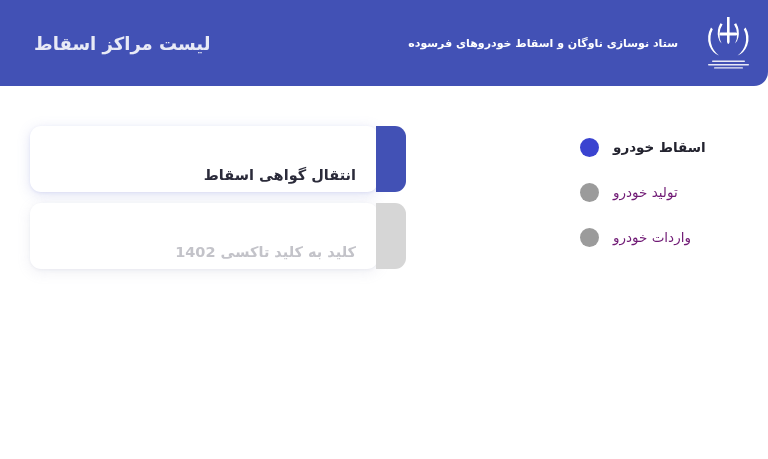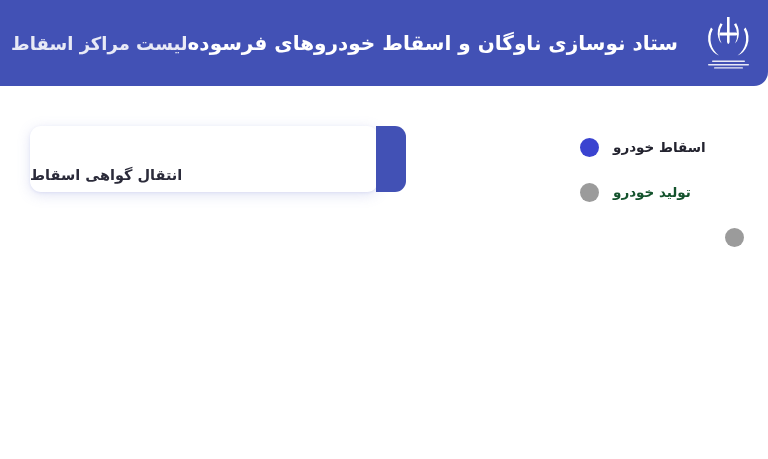--- a/index.html
+++ b/index.html
@@ -39,21 +39,21 @@
     align-items: center;
     justify-content: center;
     flex: 0 0 auto;
     padding-left: 6px;
   }
   .header-logo svg { display: block; }
 
   .header-title {
     flex: 0 0 auto;
     color: #ffffff;
-    font-size: 20px;
+    font-size: 11px;
     font-weight: bold;
     letter-spacing: 0px;
     white-space: nowrap;
     padding-right: 4px;
   }
 
   .header-spacer { flex: 1 1 auto; }
 
   .header-link {
     flex: 0 0 auto;
@@ -108,22 +108,22 @@
   }
   .option-row.is-selected .option-dot {
     background: #3a43d0;
   }
 
   .option-label {
     order: 1;
     flex: 1 1 auto;
     text-align: left;
     font-size: 13.5px;
-    color: #14532d;
-    font-weight: bold;
+    color: #701a75;
+    font-weight: normal;
     white-space: nowrap;
   }
   .option-row.is-selected .option-label {
     color: #23232f;
     font-weight: bold;
   }
 
   
   .card-list {
     position: absolute;
@@ -160,21 +160,21 @@
     background: #4251b5;
     border-top-right-radius: 11px;
     border-bottom-right-radius: 11px;
     z-index: 0;
   }
 
   .card-label {
     position: relative;
     z-index: 1;
     width: 100%;
-    text-align: left;
+    text-align: right;
     padding-right: 22px;
     font-size: 14.5px;
     font-weight: bold;
     color: #2b2b3a;
     white-space: nowrap;
     line-height: 1.3;
     margin-top: 32px;
   }
 
   
@@ -237,27 +237,32 @@
       <span class="option-label">اسقاط خودرو</span>
     </div>
 
     <div class="option-row">
       <span class="option-dot"></span>
       <span class="option-label">تولید خودرو</span>
     </div>
 
     <div class="option-row">
       <span class="option-dot"></span>
+      <span class="option-label">واردات خودرو</span>
     </div>
   </div>
 
   <div class="card-list">
 
     <div class="action-card">
       <span class="card-tab"></span>
       <span class="card-label">انتقال گواهی اسقاط</span>
     </div>
 
 
 
+    <div class="action-card is-disabled">
+      <span class="card-tab"></span>
+      <span class="card-label">کلید به کلید تاکسی 1402</span>
+    </div>
   </div>
 
 </main>
 
 </body></html>

